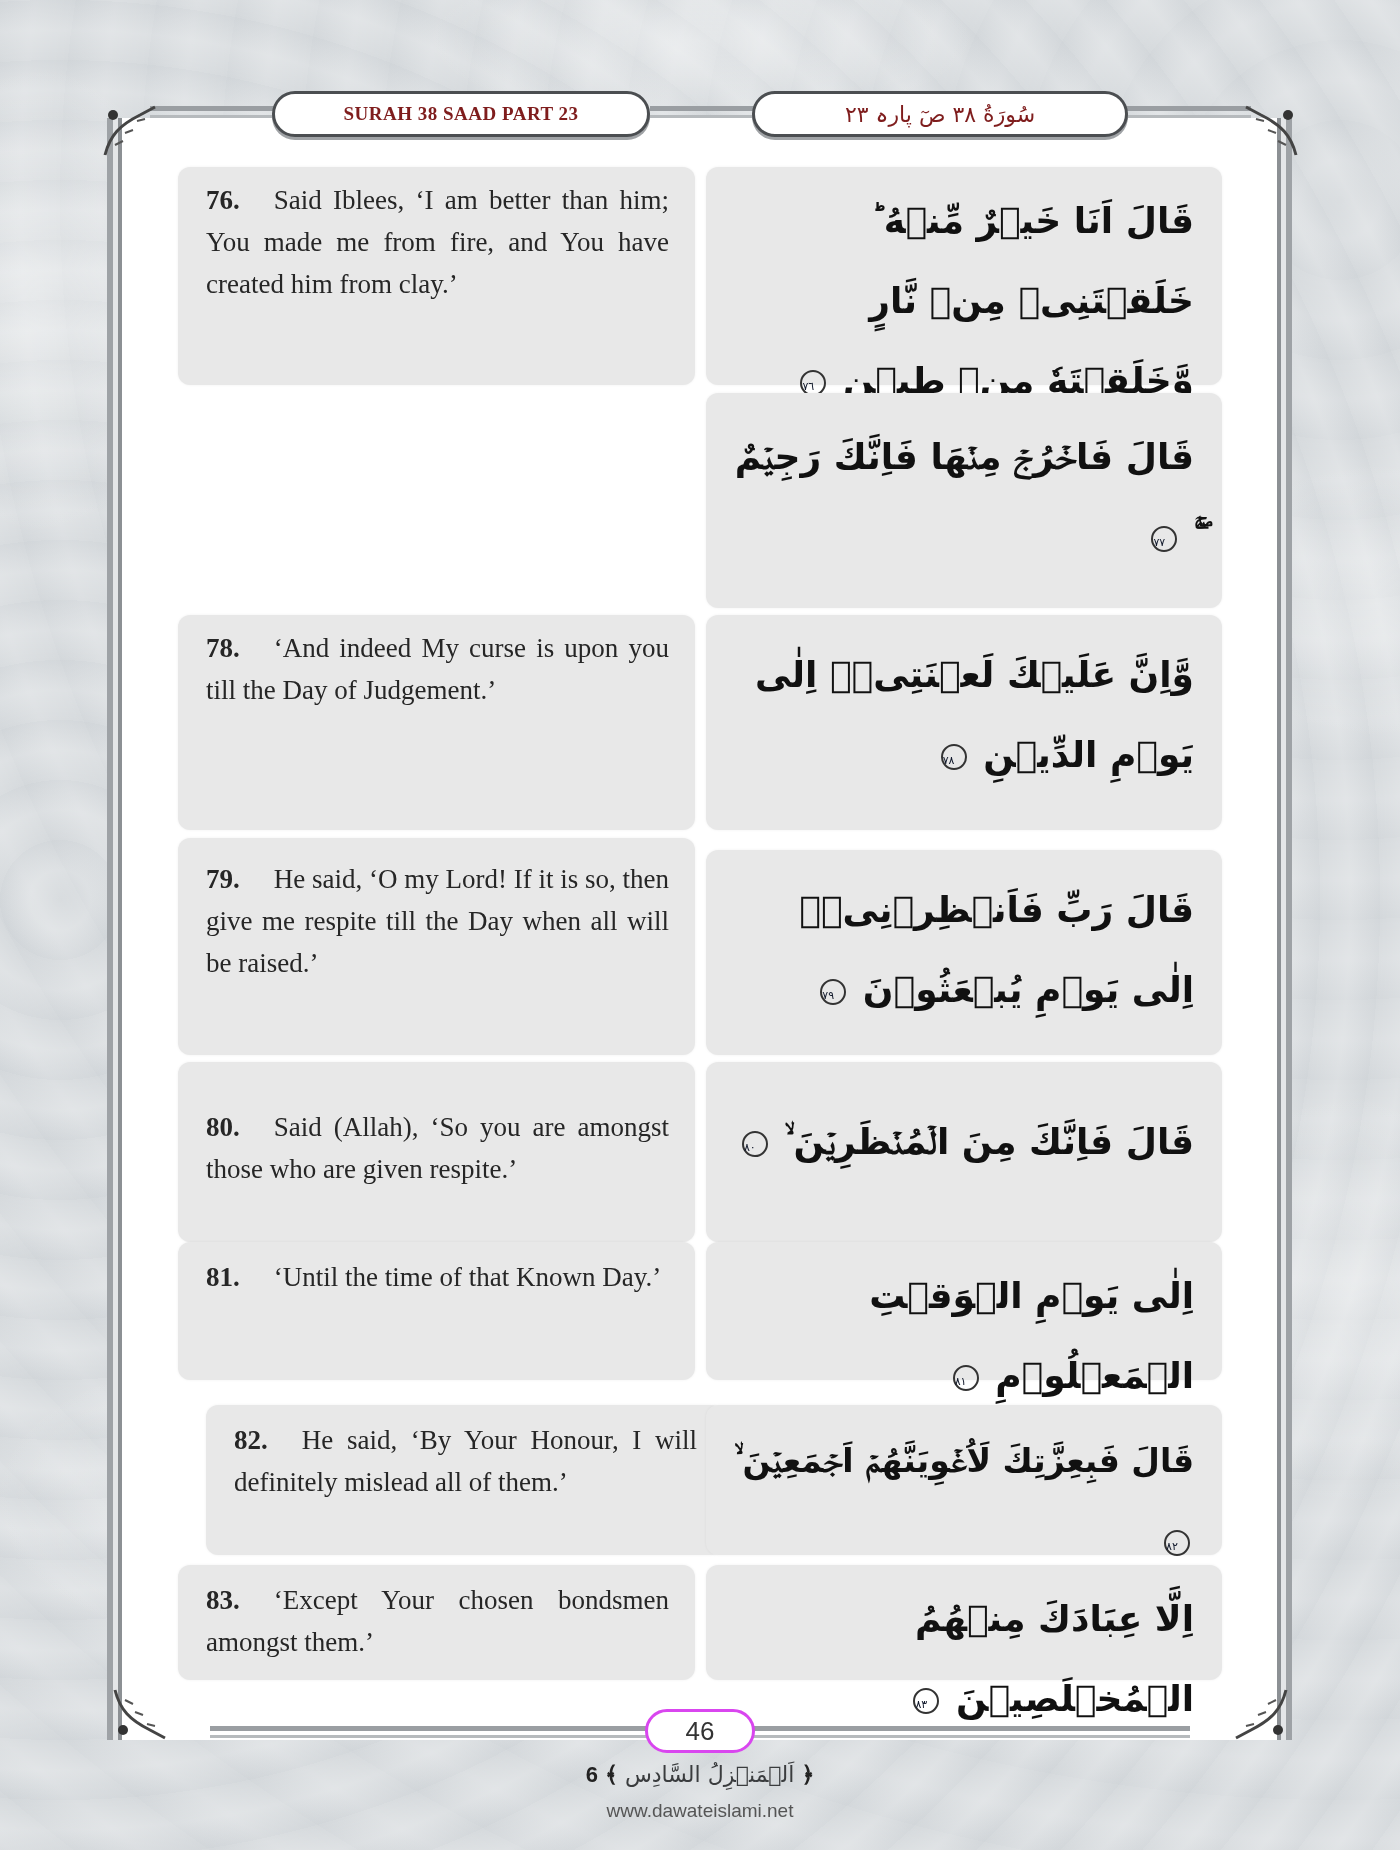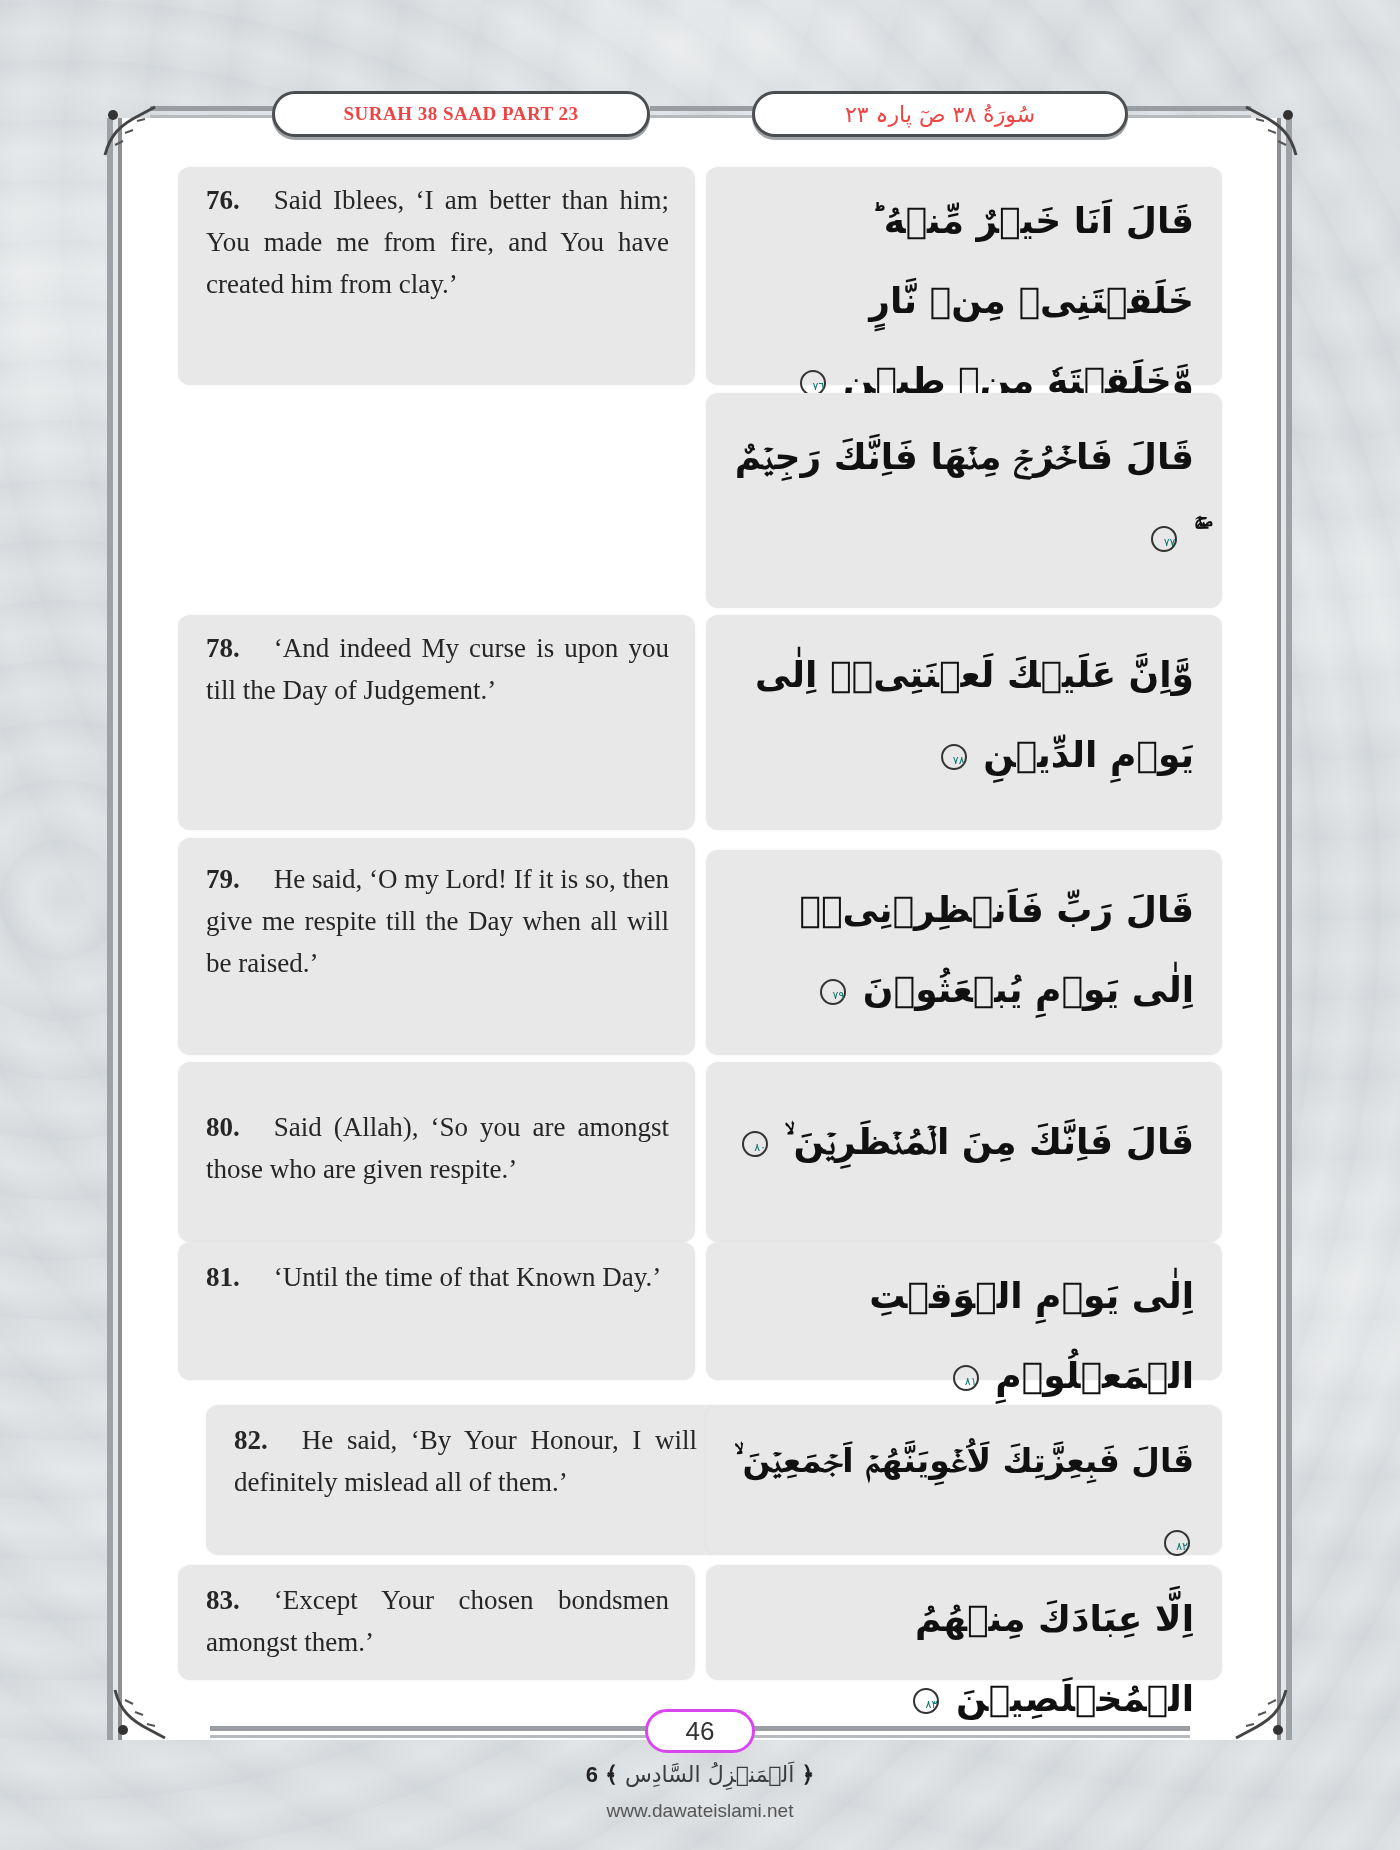--- a/index.html
+++ b/index.html
@@ -58,21 +58,21 @@
       position: absolute;
       height: 46px;
       box-sizing: border-box;
       border: 3px solid #4b4e51;
       border-radius: 26px;
       background: #ffffff;
       box-shadow: 0 3px 0 #a0a3a6;
       display: flex;
       align-items: center;
       justify-content: center;
-      color: #ef4444;
+      color: #7f1d1d;
     }
     .pill-en {
       left: 272px;
       top: 91px;
       width: 378px;
       font-family: "Liberation Serif", serif;
       font-weight: bold;
       font-size: 19px;
       letter-spacing: 0.5px;
     }
@@ -139,24 +139,24 @@
     }
     .ayah-marker {
       display: inline-block;
       font-size: 22px;
       font-weight: normal;
       border: 2px solid #333;
       border-radius: 50%;
       width: 22px;
       height: 22px;
       line-height: 22px;
-      text-align: right;
+      text-align: left;
       vertical-align: middle;
       margin-right: 4px;
-      color: #0f766e;
+      color: #0f172a;
       font-family: "DejaVu Sans", sans-serif;
     }
     .ayah-marker span { font-size: 11px; }
 
     
     .page-num-pill {
       position: absolute;
       left: 645px;
       top: 1709px;
       width: 110px;

